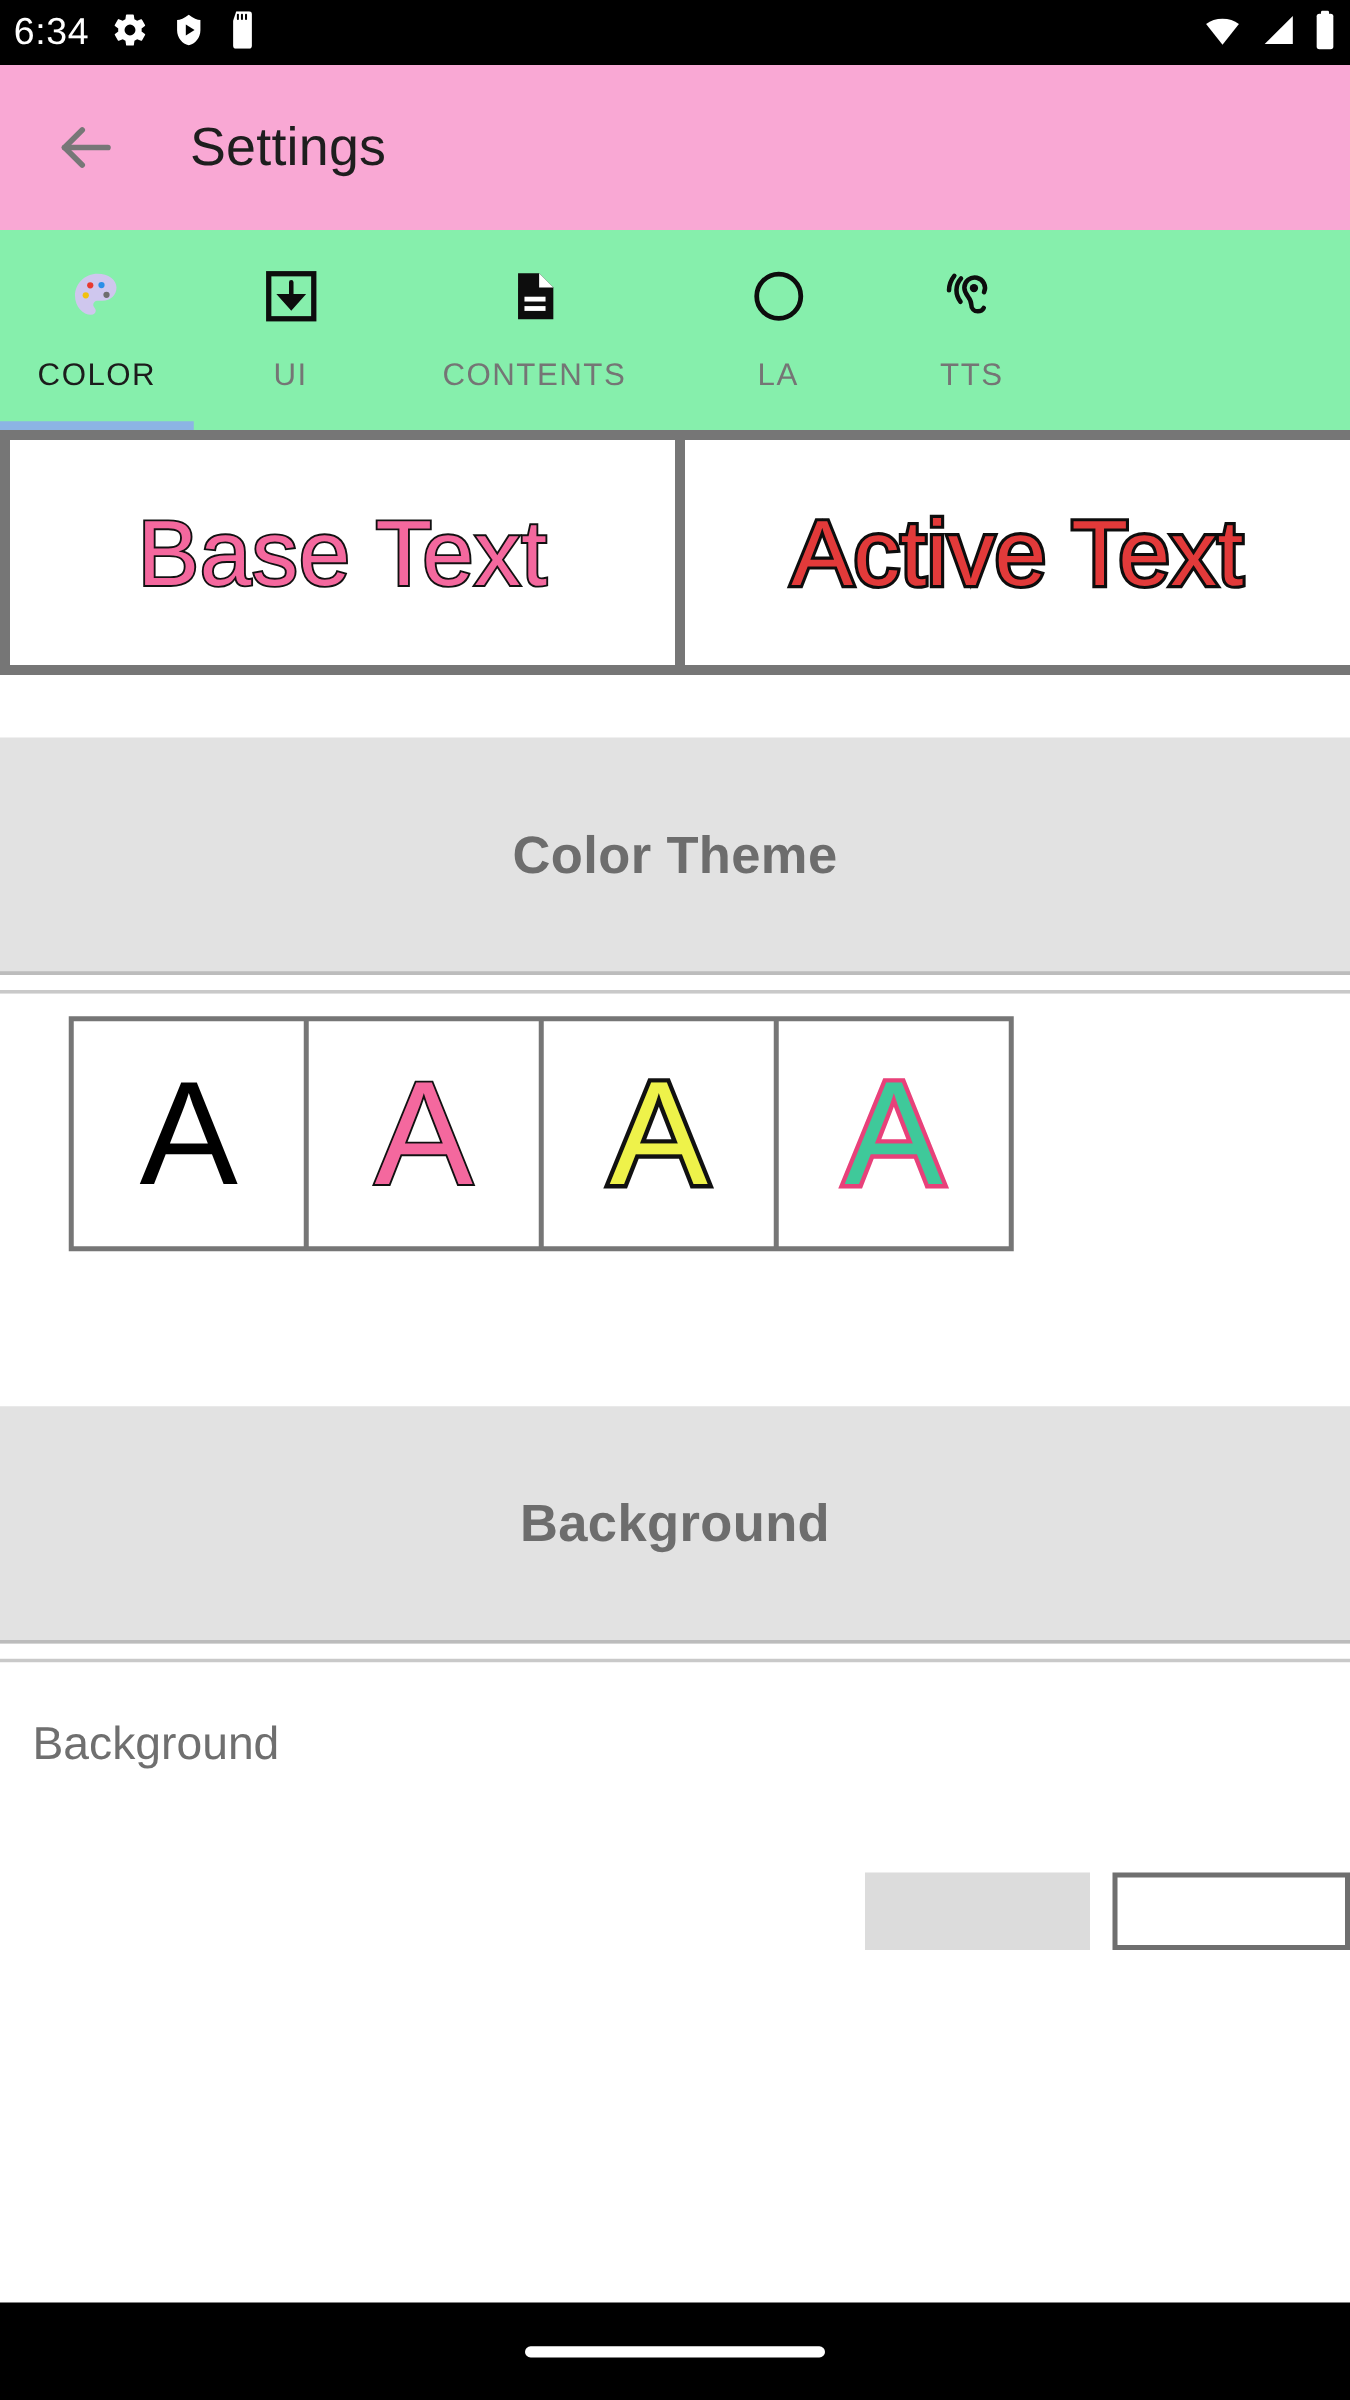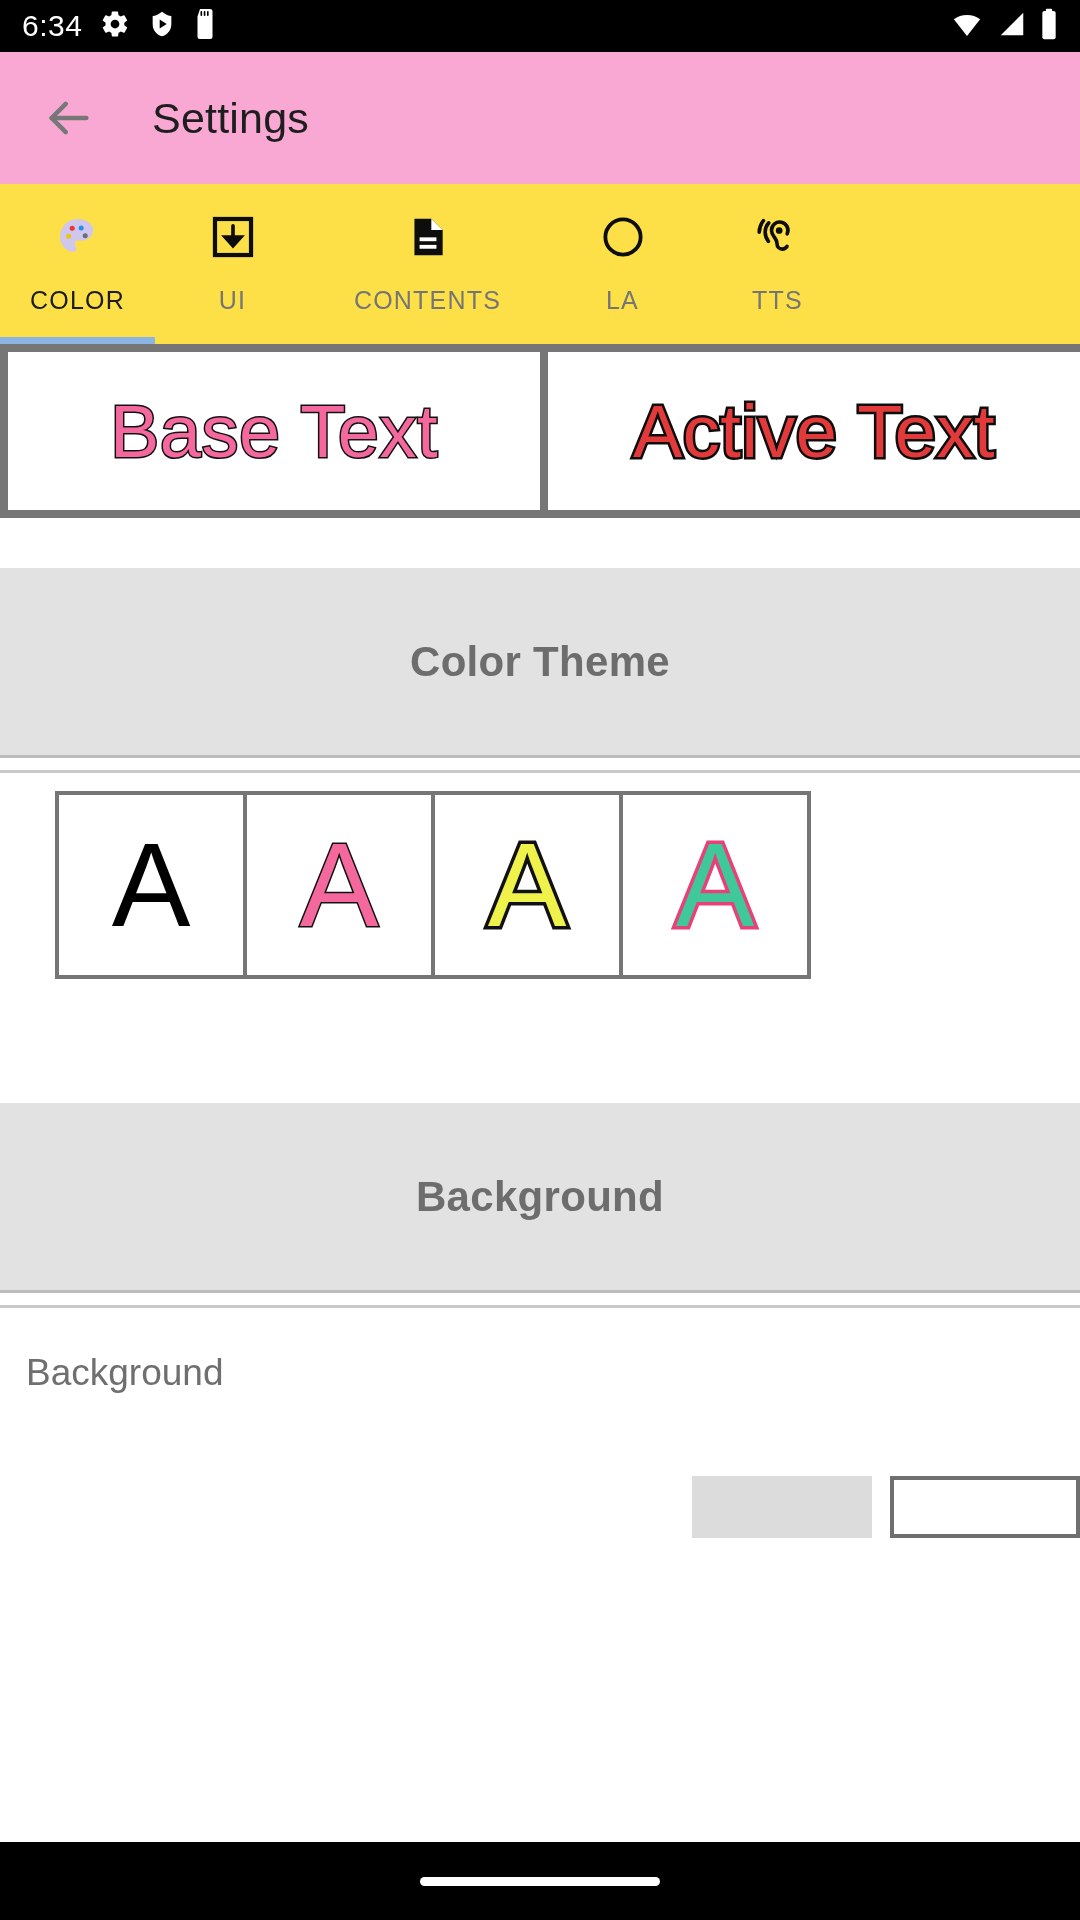--- a/index.html
+++ b/index.html
@@ -8,21 +8,21 @@
     font-family:"Liberation Sans", sans-serif;
     background:#ffffff;
     overflow:hidden;
     position:relative;
   }
 
   
   .statusbar {
     height:52px; background:#000000; color:#ffffff;
     display:flex; align-items:center;
-    padding:0 22px;
+    padding:0 11px;
     justify-content:flex-end;
   }
   .sb-time { font-size:30px; letter-spacing:0.5px; font-weight:400; }
   .sb-left-icons { display:flex; align-items:center; gap:18px; margin-left:18px; }
   .sb-right { margin-left:auto; display:flex; align-items:center; gap:12px; }
   .sb-ico { display:block; }
 
   
   .toolbar {
     height:132px; background:#f9a8d4;
@@ -36,21 +36,21 @@
   }
   .page-title {
     font-size:43px; font-weight:500; color:#1e1e1e;
     margin-left:52px; letter-spacing:0.2px;
   }
 
   
   .tabstrip {
     position:relative;
     height:160px;
-    background:#fde047;
+    background:#86efac;
     display:flex; align-items:center;
     overflow:hidden;
   }
   .tab {
     flex:0 0 auto;
     height:160px;
     display:flex; flex-direction:column;
     align-items:center; justify-content:flex-start;
     padding-top:26px;
     cursor:pointer;
@@ -69,21 +69,21 @@
     position:absolute; bottom:0; left:0;
     height:7px; background:#8cb4e4;
   }
 
   
   .preview-row {
     display:flex;
     border-top:8px solid #767676;
     border-bottom:8px solid #767676;
     background:#767676;
-    height:174px;
+    height:196px;
   }
   .preview-cell {
     flex:1 1 50%;
     background:#ffffff;
     display:flex; align-items:center; justify-content:center;
     margin:0 4px;
     overflow:hidden;
   }
   .preview-cell:first-child { margin-left:8px; }
   .preview-cell:last-child { margin-right:0px;text-align:right; }

